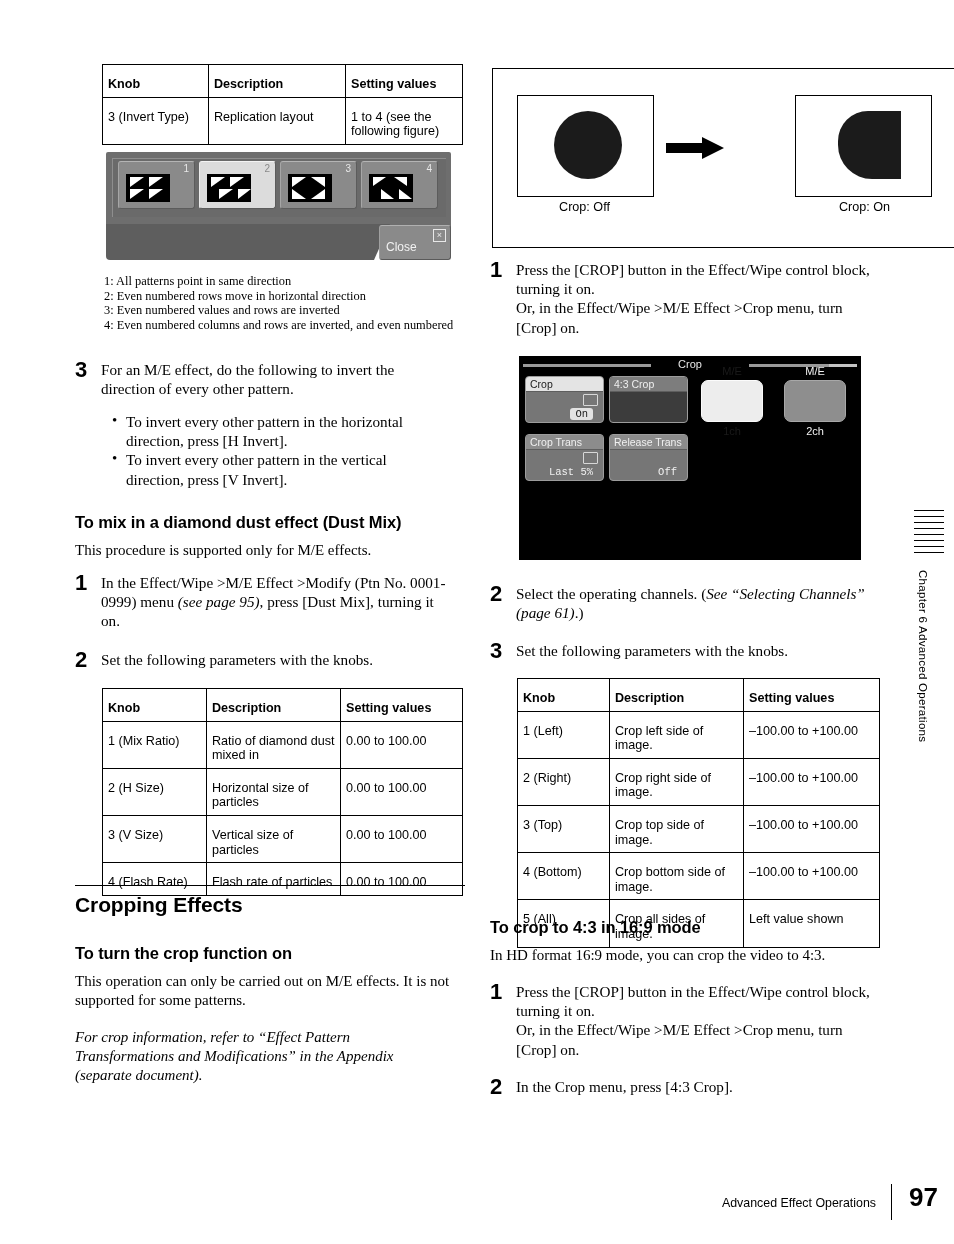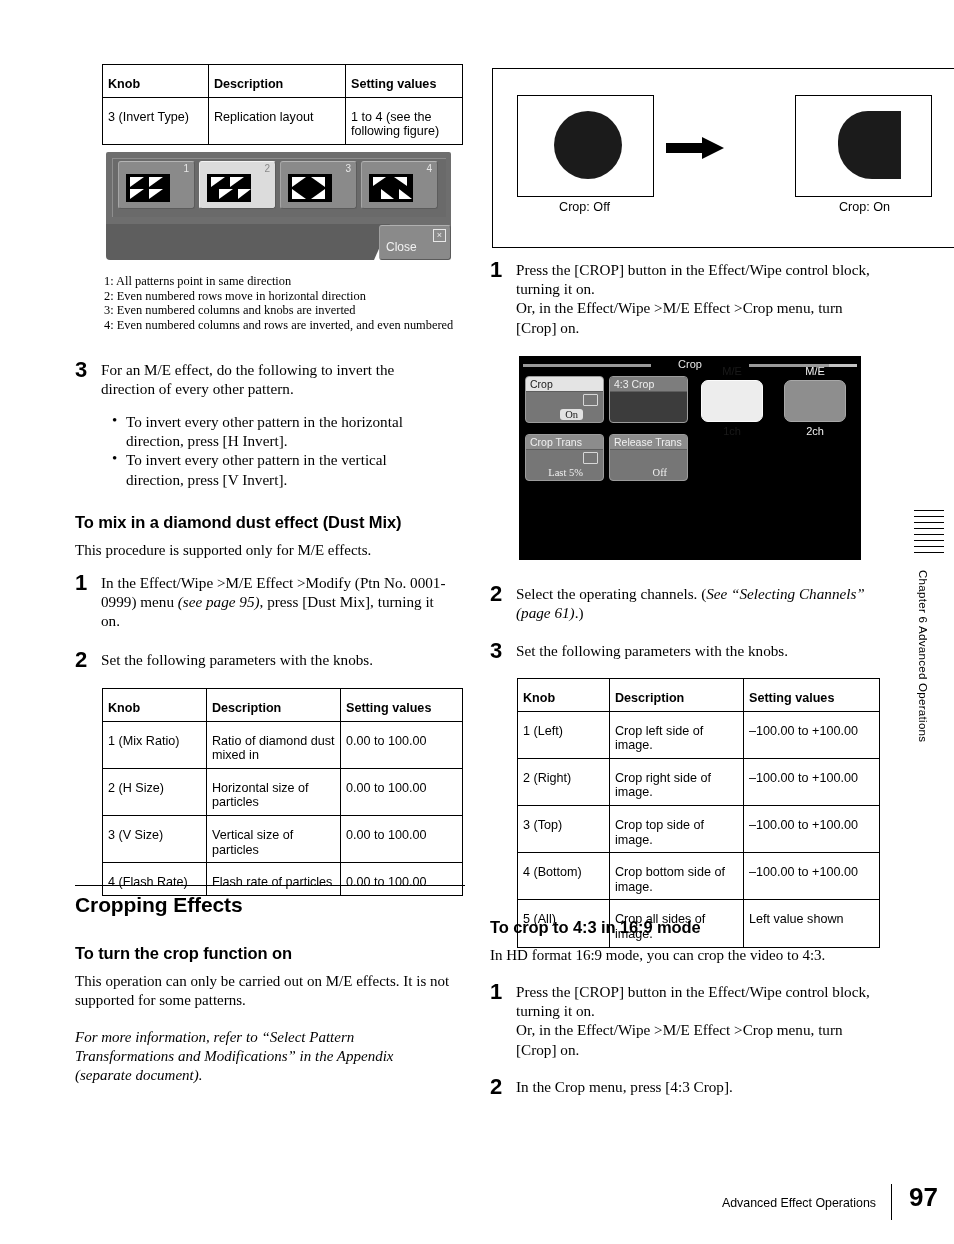--- a/index.html
+++ b/index.html
@@ -182,22 +182,22 @@
     background:#8c8c8c;
     border-bottom:1px solid #5e5e5e;
     font-family:"Liberation Sans", sans-serif;
     font-size:10.5px;color:#f0f0f0;
     padding-left:4px;line-height:15px;
     border-radius:3px 3px 0 0;
     box-sizing:border-box;
   }
   .cmbtn.hl .cmlab{background:#e4e4e4;color:#1a1a1a;}
   .cmbtn .cmval{
-    position:absolute;right:20px;bottom:2px;
-    font-family:Liberation Serif, serif;
+    position:absolute;right:10px;bottom:2px;
+    font-family:Liberation Mono, monospace;
     font-size:10.5px;color:#f0f0f0;
   }
   .cmbtn .cmval.box{
     background:#e2e2e2;color:#1a1a1a;border-radius:3px;padding:0 5px;
   }
   .cmbtn .cmicon{
     position:absolute;right:5px;top:17px;width:13px;height:10px;
     border:1px solid #d8d8d8;border-radius:1px;
   }
   .cmbtn.dark{background:#3c3c3c;}
@@ -331,21 +331,21 @@
 
       <div class="closebtn">
         <span class="ctxt">Close</span>
         <span class="cicon">×</span>
       </div>
     </div>
 
     <div class="caption-list" style="position:absolute;left:29px;top:274px;width:370px;">
       <div>1: All patterns point in same direction</div>
       <div>2: Even numbered rows move in horizontal direction</div>
-      <div>3: Even numbered columns and knobs are inverted</div>
+      <div>3: Even numbered values and rows are inverted</div>
       <div>4: Even numbered columns and rows are inverted, and even numbered</div>
     </div>
 
     <div class="step" style="position:absolute;left:0px;top:360px;width:370px;">
       <div class="step-num">3</div>
       <div class="step-body">For an M/E effect, do the following to invert the direction of every other pattern.</div>
     </div>
     <ul class="bullets" style="position:absolute;left:36px;top:412px;width:330px;">
       <li>To invert every other pattern in the horizontal direction, press [H Invert].</li>
       <li>To invert every other pattern in the vertical direction, press [V Invert].</li>
@@ -401,21 +401,21 @@
           </tr>
         </tbody>
       </table>
     </div>
 
     <div class="rule" style="position:absolute;left:0px;top:885px;width:390px;"></div>
     <h2 class="sec-title" style="position:absolute;left:0px;top:893px;width:390px;">Cropping Effects</h2>
 
     <h3 class="sub-title" style="position:absolute;left:0px;top:944px;width:390px;">To turn the crop function on</h3>
     <div class="body-text" style="position:absolute;left:0px;top:972px;width:378px;">This operation can only be carried out on M/E effects. It is not supported for some patterns.</div>
-    <div class="body-text ital" style="position:absolute;left:0px;top:1028px;width:378px;">For more information, refer to “Select Pattern Transformations and Modifications” in the Appendix (separate document).</div>
+    <div class="body-text ital" style="position:absolute;left:0px;top:1028px;width:378px;">For crop information, refer to “Effect Pattern Transformations and Modifications” in the Appendix (separate document).</div>
   </div>
 
   <div class="col col-right">
 
     <div class="cropfig" style="position:absolute;left:2px;top:68px;">
       <div class="cf-frame cf-left">
         <div class="cf-circle"></div>
       </div>
       <div class="cf-label cf-lab-l">Crop: Off</div>
 

